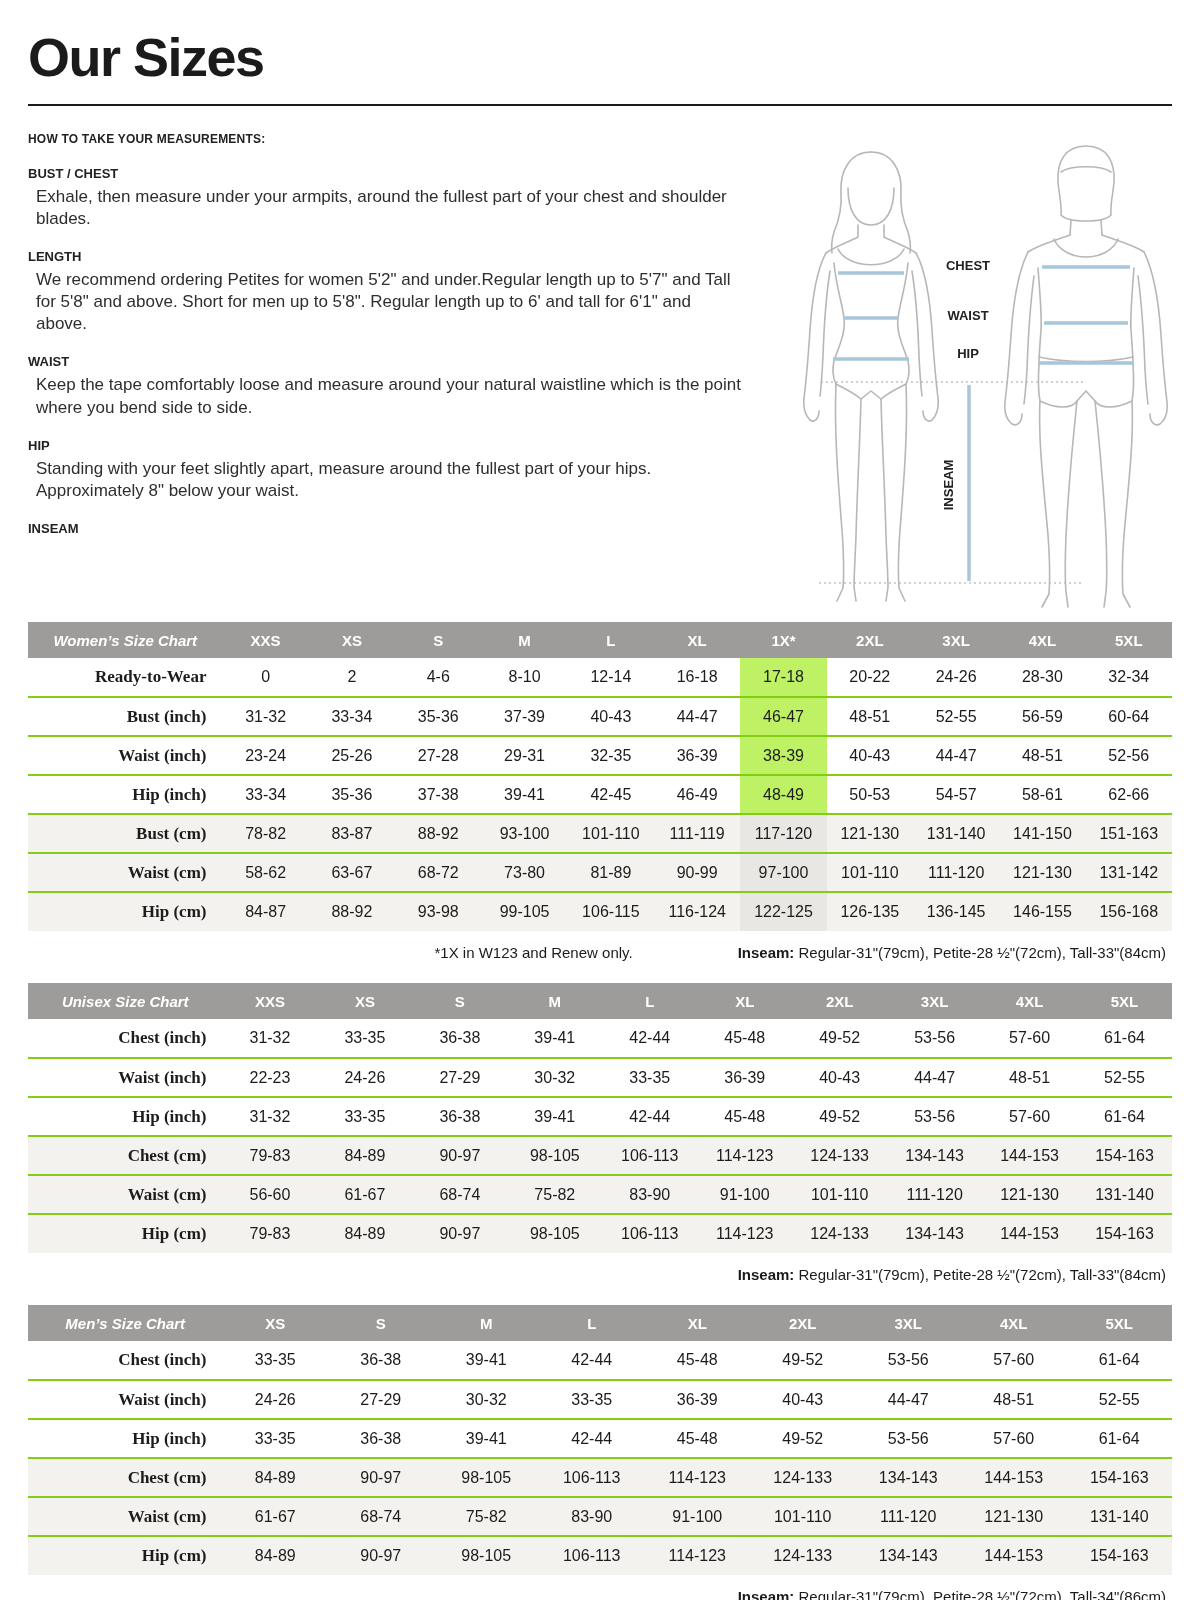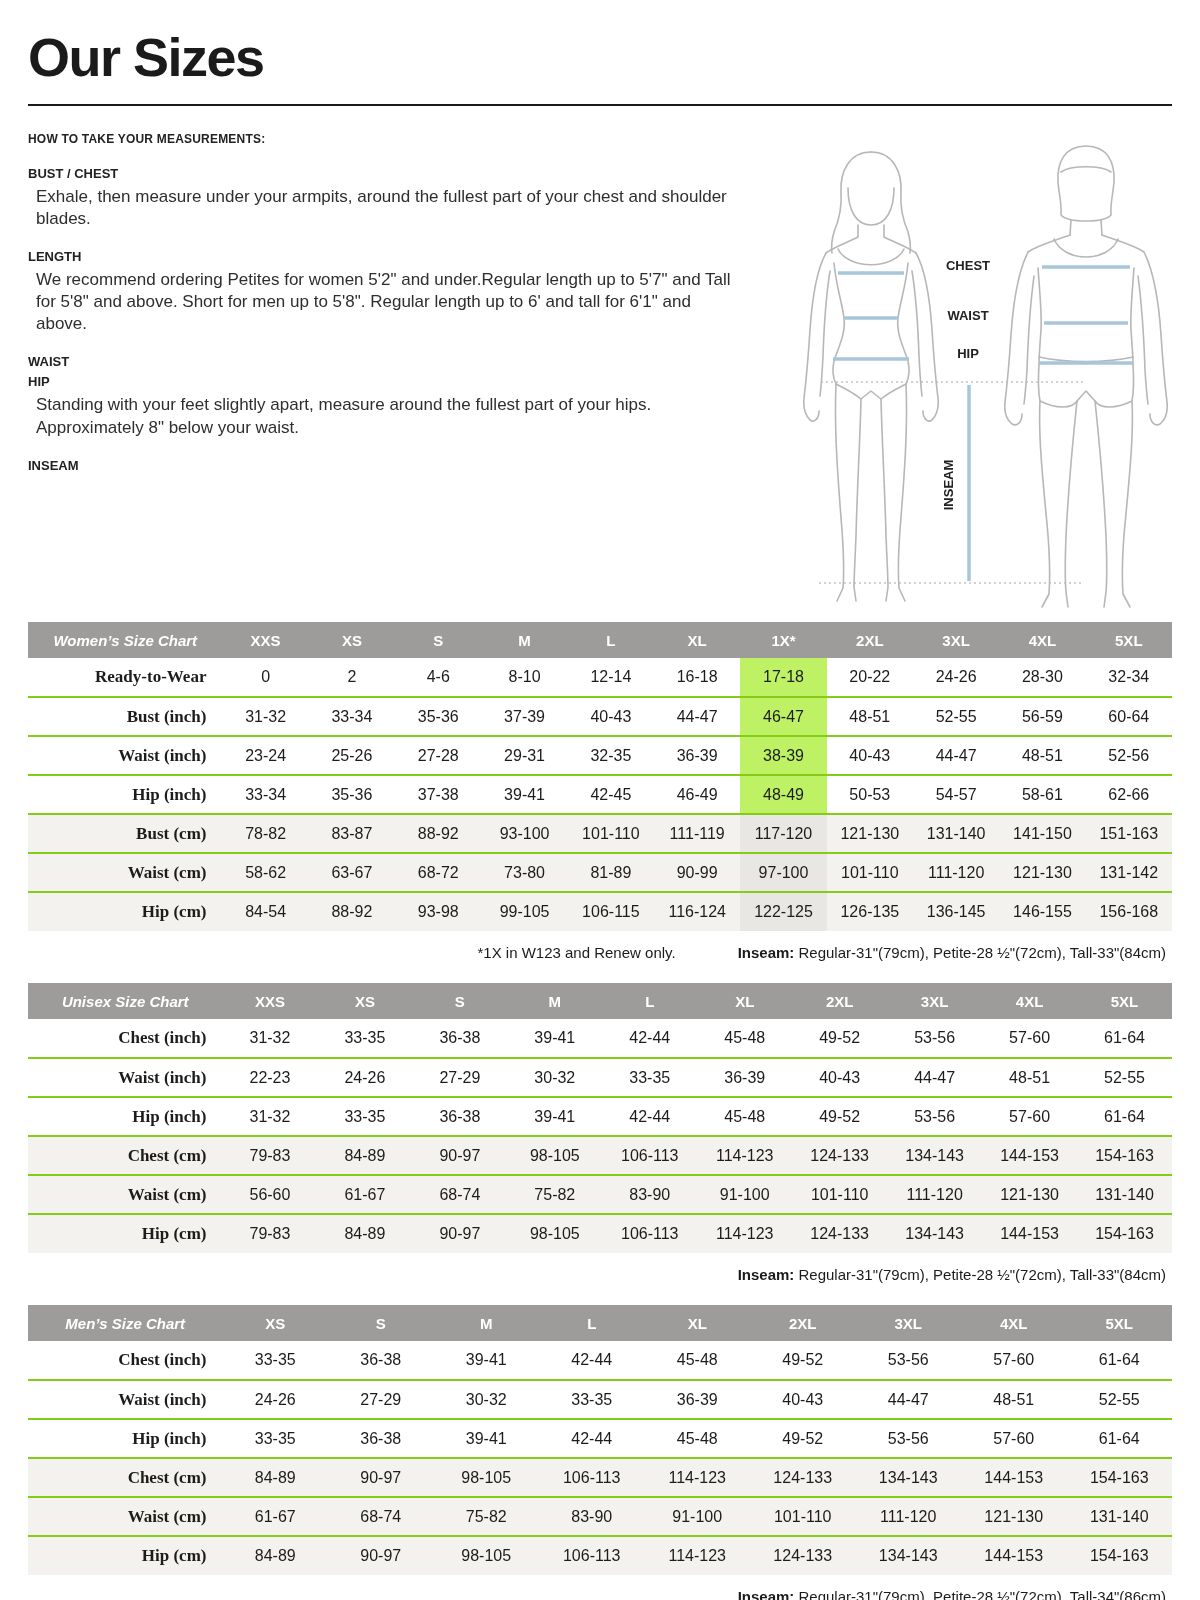--- a/index.html
+++ b/index.html
@@ -33,21 +33,21 @@
   table.size-table thead th.tbl-title { font-size:15px;font-style:italic; }
   table.size-table th:first-child { width:17%; }
   table.size-table tbody tr { height:39px; }
   table.size-table tbody tr + tr { border-top:2px solid #84cc16; }
   table.size-table tbody th { text-align:right; padding-right:16px; font-size:17px; font-weight:700; color:#1c1c1c;font-family:Liberation Serif, serif; }
   table.size-table tbody td { text-align:center; font-size:16px; color:#1c1c1c; }
   table.size-table tbody tr.shaded { background:#f3f2ef; }
   table.size-table tbody td.hl { background:#bef264; }
   table.size-table tbody tr.shaded td.hl { background:#e9e7e3; }
 
-  .note-row { display:flex; justify-content:flex-end; gap:62px; padding:13px 6px 10px; font-size:15px; color:#1b1b1b; }
+  .note-row { display:flex; justify-content:flex-end; gap:105px; padding:13px 6px 10px; font-size:15px; color:#1b1b1b; }
   .note-row .inseam-note b { font-weight:700; }
 </style>
 </head>
 <body>
 
 <div class="page">
 
   <h1 class="page-title">Our Sizes</h1>
   <hr class="title-rule">
 
@@ -55,20 +55,21 @@
     <div class="instructions">
       <h2>HOW TO TAKE YOUR MEASUREMENTS:</h2>
 
       <h3>BUST / CHEST</h3>
       <p>Exhale, then measure under your armpits, around the fullest part of your chest and shoulder blades.</p>
 
       <h3>LENGTH</h3>
       <p>We recommend ordering Petites for women 5'2" and under.Regular length up to 5'7" and Tall for 5'8" and above. Short for men up to 5'8". Regular length up to 6' and tall for 6'1" and above.</p>
 
       <h3>WAIST</h3>
+      <p>Keep the tape comfortably loose and measure around your natural waistline which is the point where you bend side to side.</p>
 
       <h3>HIP</h3>
       <p>Standing with your feet slightly apart, measure around the fullest part of your hips. Approximately 8" below your waist.</p>
 
       <h3>INSEAM</h3>
     </div>
 
     <div class="diagram-wrap">
       <svg width="396" height="478" viewBox="0 0 396 478">
 
@@ -232,21 +233,21 @@
               <td>81-89</td>
               <td>90-99</td>
               <td class="hl">97-100</td>
               <td>101-110</td>
               <td>111-120</td>
               <td>121-130</td>
               <td>131-142</td>
             </tr>
             <tr class="shaded">
               <th>Hip (cm)</th>
-              <td>84-54</td>
+              <td>84-87</td>
               <td>88-92</td>
               <td>93-98</td>
               <td>99-105</td>
               <td>106-115</td>
               <td>116-124</td>
               <td class="hl">122-125</td>
               <td>126-135</td>
               <td>136-145</td>
               <td>146-155</td>
               <td>156-168</td>

